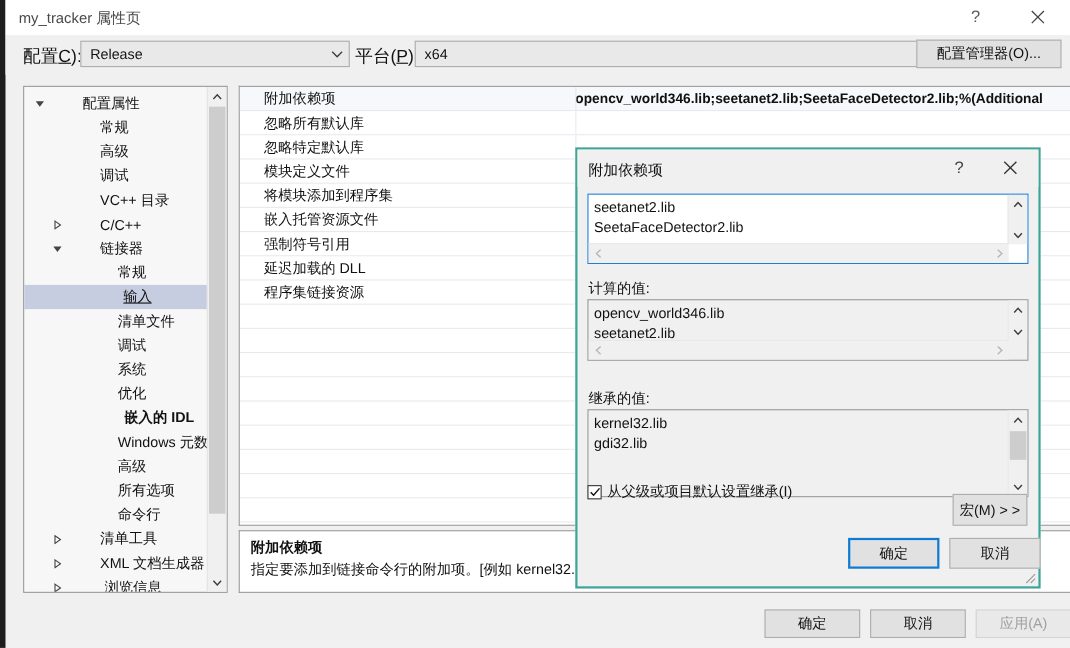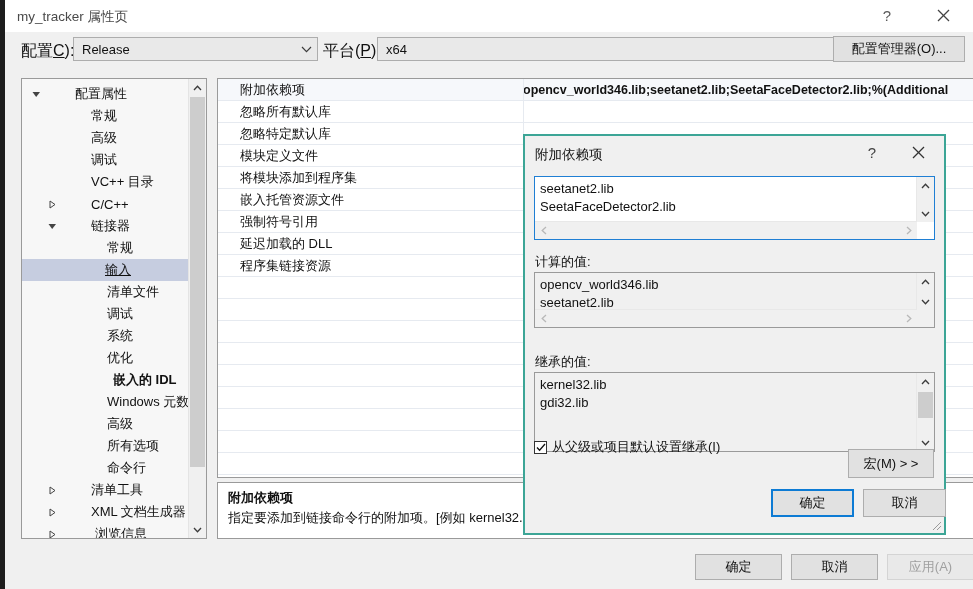--- a/index.html
+++ b/index.html
@@ -411,21 +411,21 @@
     flex: 0 0 13px;
   }
   #inherit-check-label {
     font-size: 13px;
     color: #111;
     white-space: nowrap;
   }
   #btn-macro {
     position: absolute;
     right: 10px; top: 313px;
-    width: 86px; height: 29px;
+    width: 68px; height: 29px;
     background: #e1e1e1;
     border: 1px solid #adadad;
     box-sizing: border-box;
     font-size: 13px;
     font-family: inherit;
     color: #111;
     display: flex;
     align-items: center;
     justify-content: center;
     white-space: nowrap;
@@ -552,21 +552,21 @@
             </svg>
           </span>
           <span class="tree-label" style="margin-left: 3px;">链接器</span>
         </div>
         <div class="tree-item">
           <span class="tree-arrow" style="margin-left: 38px;"></span>
           <span class="tree-label" style="margin-left: 3px;">常规</span>
         </div>
         <div class="tree-item selected">
           <span class="tree-arrow" style="margin-left: 38px;"></span>
-          <span class="tree-label" style="margin-left: 1px; text-decoration: underline;">输入</span>
+          <span class="tree-label" style="margin-left: 8px; text-decoration: underline;">输入</span>
         </div>
         <div class="tree-item">
           <span class="tree-arrow" style="margin-left: 38px;"></span>
           <span class="tree-label" style="margin-left: 3px;">清单文件</span>
         </div>
         <div class="tree-item">
           <span class="tree-arrow" style="margin-left: 38px;"></span>
           <span class="tree-label" style="margin-left: 3px;">调试</span>
         </div>
         <div class="tree-item">

